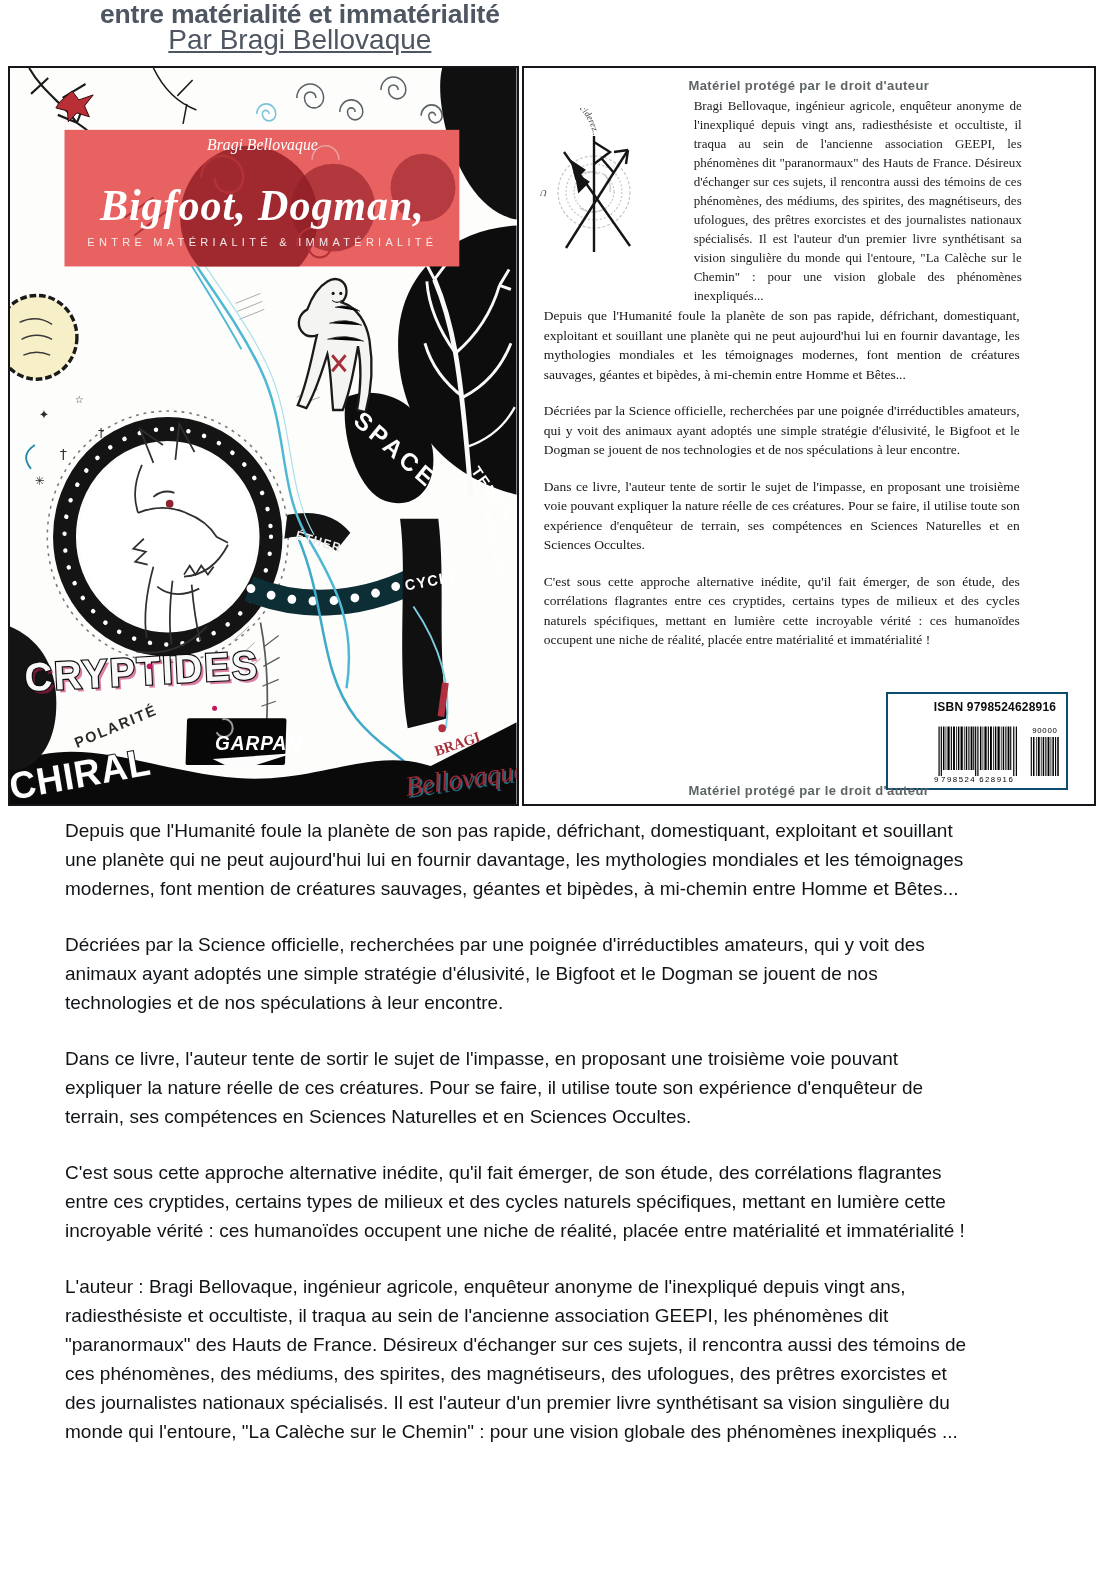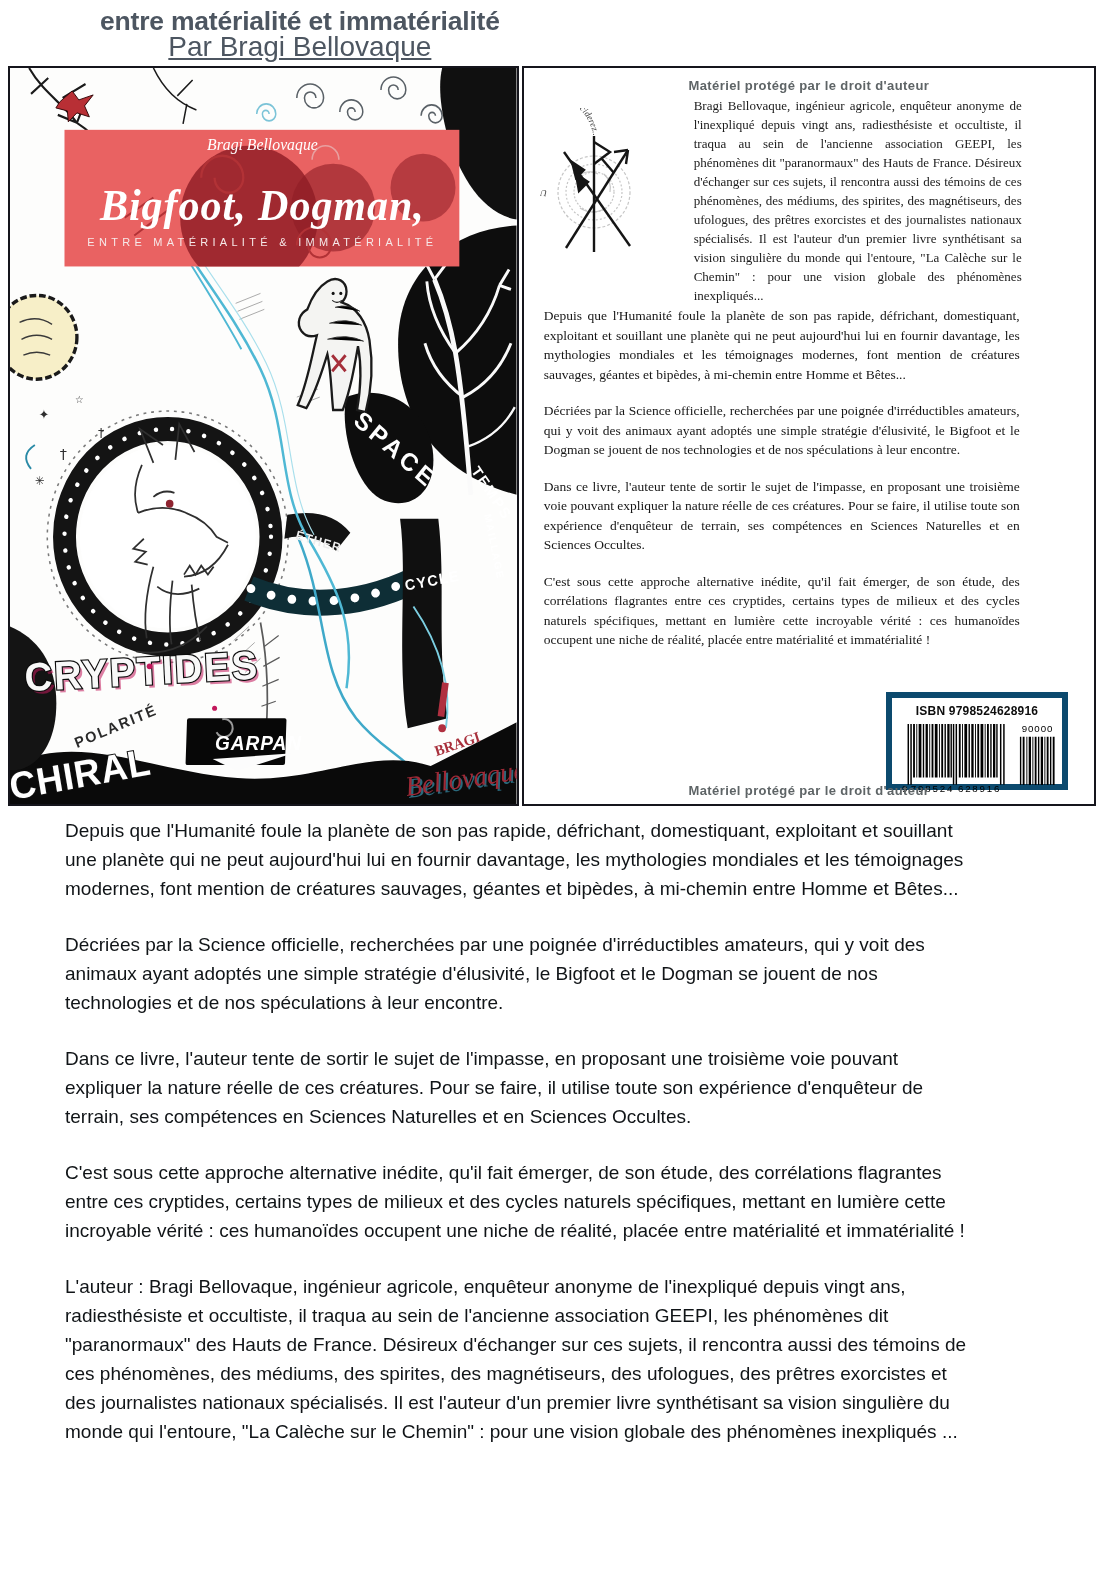--- a/index.html
+++ b/index.html
@@ -1,41 +1,41 @@
 <!DOCTYPE html>
 <html><head>
 <meta charset="utf-8">
 <style>
   html,body{margin:0;padding:0;background:#fff;}
   body{width:1096px;height:1569px;overflow:hidden;font-family:"Liberation Sans",sans-serif;position:relative;}
 
   
   .header{display:flex;align-items:flex-start;padding:0 0 0 78px;height:66px;}
   .header-title{font-family:"Liberation Serif",serif;font-weight:700;font-size:53px;line-height:62px;color:#4d5661;letter-spacing:-1px;white-space:nowrap;}
-  .header-right{margin-left:22px;text-align:center;padding-top:7px;color:#4d5661;}
+  .header-right{margin-left:22px;text-align:center;color:#4d5661;}
   .header-sub{font-weight:700;font-size:26.5px;line-height:28px;letter-spacing:-.2px;}
   .header-byline{font-size:28px;line-height:24px;font-weight:400;text-decoration:underline;}
 
   
   .panels{display:flex;gap:3px;margin-left:8px;}
   .panel{box-sizing:border-box;height:740px;border:2px solid #15151c;background:#fff;position:relative;overflow:hidden;}
   .panel.front{width:530px;}
   .panel.back{width:596px;}
   .cover-svg{display:block;width:100%;height:100%;}
 
   
   .notice{position:absolute;left:0;width:100%;text-align:center;font-weight:700;font-size:13px;color:#5e6466;letter-spacing:.4px;}
   .notice.top{top:10px;}
   .notice.bottom{bottom:6px;}
   .authorlogo{position:absolute;left:16px;top:40px;width:108px;height:156px;}
   .bio{position:absolute;left:170px;top:28px;width:328px;font-family:"Liberation Serif",serif;font-size:13px;line-height:19px;text-align:justify;color:#1b1b1b;}
   .bc-paras{position:absolute;left:20px;top:238px;width:476px;}
   .bc-paras p{font-family:"Liberation Serif",serif;font-size:13.5px;line-height:19.5px;text-align:justify;color:#161616;margin:0 0 17px 0;}
 
-  .barcode-box{position:absolute;right:26px;bottom:14px;width:182px;height:98px;border:6px solid #0c4a6e;background:#fff;box-sizing:border-box;}
+  .barcode-box{position:absolute;right:26px;bottom:14px;width:182px;height:98px;border:2px solid #0c4a6e;background:#fff;box-sizing:border-box;padding-left:36px;}
   .isbn{font-weight:700;font-size:12px;text-align:center;margin-top:6px;color:#0d0d0d;letter-spacing:.2px;}
   .bars{display:flex;margin:3px 6px 0 10px;gap:8px;align-items:flex-start;}
   .bars svg{display:block;}
   .bc-digit{font-family:"Liberation Sans",sans-serif;}
 
   
   .description{margin:10px 65px 0 65px;max-width:908px;font-size:19px;line-height:29px;color:#101417;}
   .description p{margin:0 0 27px 0;}
 </style>
 </head>

